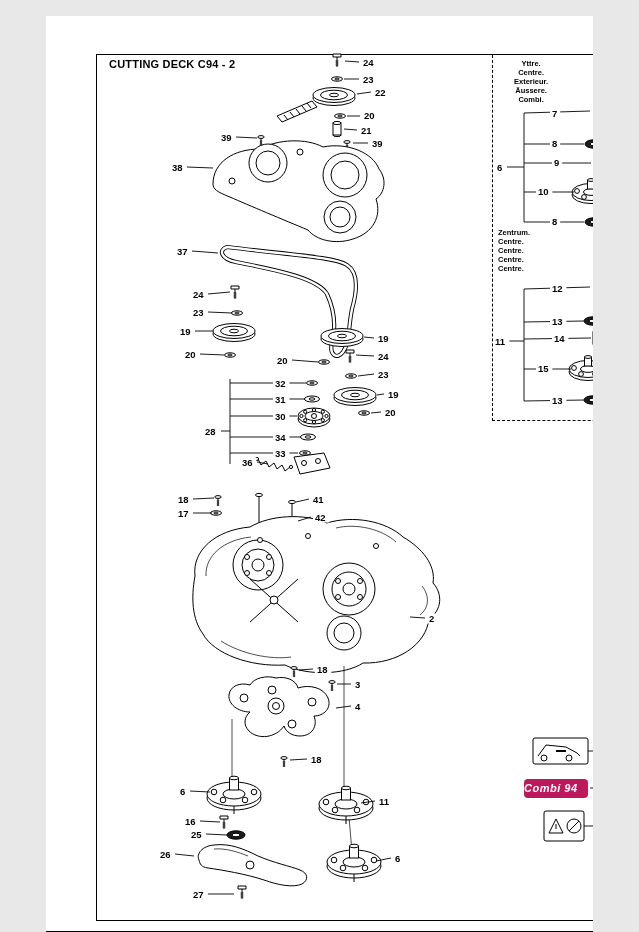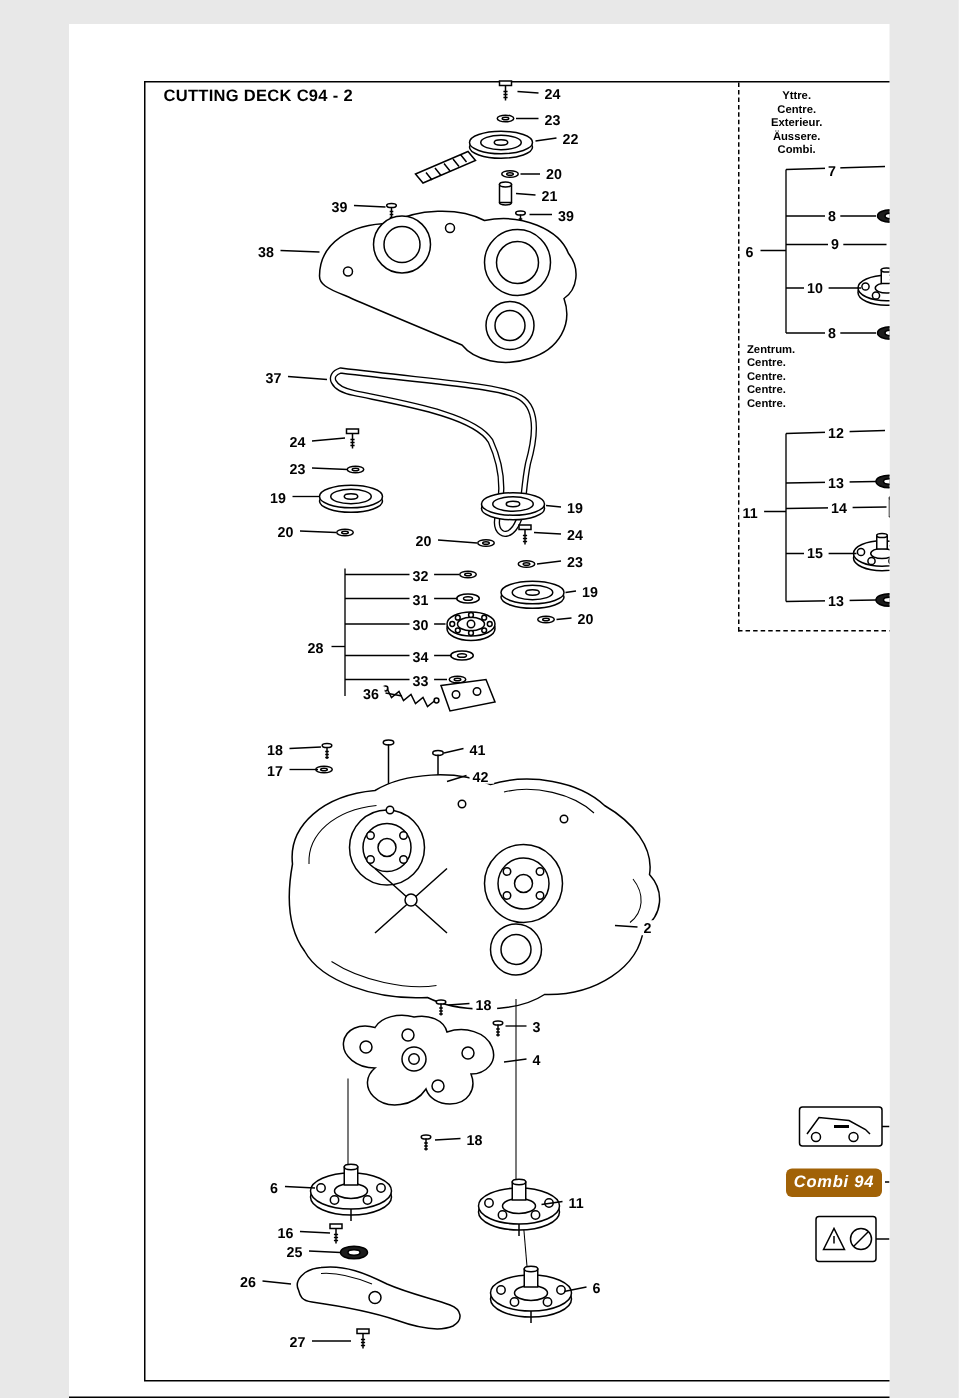--- a/index.html
+++ b/index.html
@@ -20,22 +20,22 @@
   svg.diagram { position:absolute; left:0; top:0; z-index:2; }
   .p  { fill:#ffffff; stroke:#000; stroke-width:1; }
   .ln { fill:none; stroke:#000; stroke-width:1; }
   .lnt { fill:none; stroke:#000; stroke-width:.7; }
   .dark { fill:#1c1c1c; stroke:#000; stroke-width:1; }
   .belt-o { fill:none; stroke:#000; stroke-width:4.2; }
   .belt-i { fill:none; stroke:#fff; stroke-width:2.4; }
   .leader { stroke:#000; stroke-width:.9; }
   .callout-num { font:bold 9.5px "Liberation Sans", sans-serif; fill:#000; }
   .badge { position:absolute; left:478px; top:763px; width:64px; height:19px;
-           background:#a16207; border-radius:4px; color:#fff; font-style:italic;
-           font-weight:bold; font-size:11px; text-align:center; line-height:19px;
+           background:#be185d; border-radius:4px; color:#fff; font-style:italic;
+           font-weight:bold; font-size:11px; text-align:left; line-height:19px;
            z-index:3; letter-spacing:.5px; }
   .footer-line { position:absolute; left:0; top:915px; width:639px; height:3px;
                  background:#000; z-index:3; }
 </style>
 </head>
 <body>
 
 <div class="page">
   <div class="frame"></div>
   <div class="title">CUTTING DECK C94 - 2</div>

